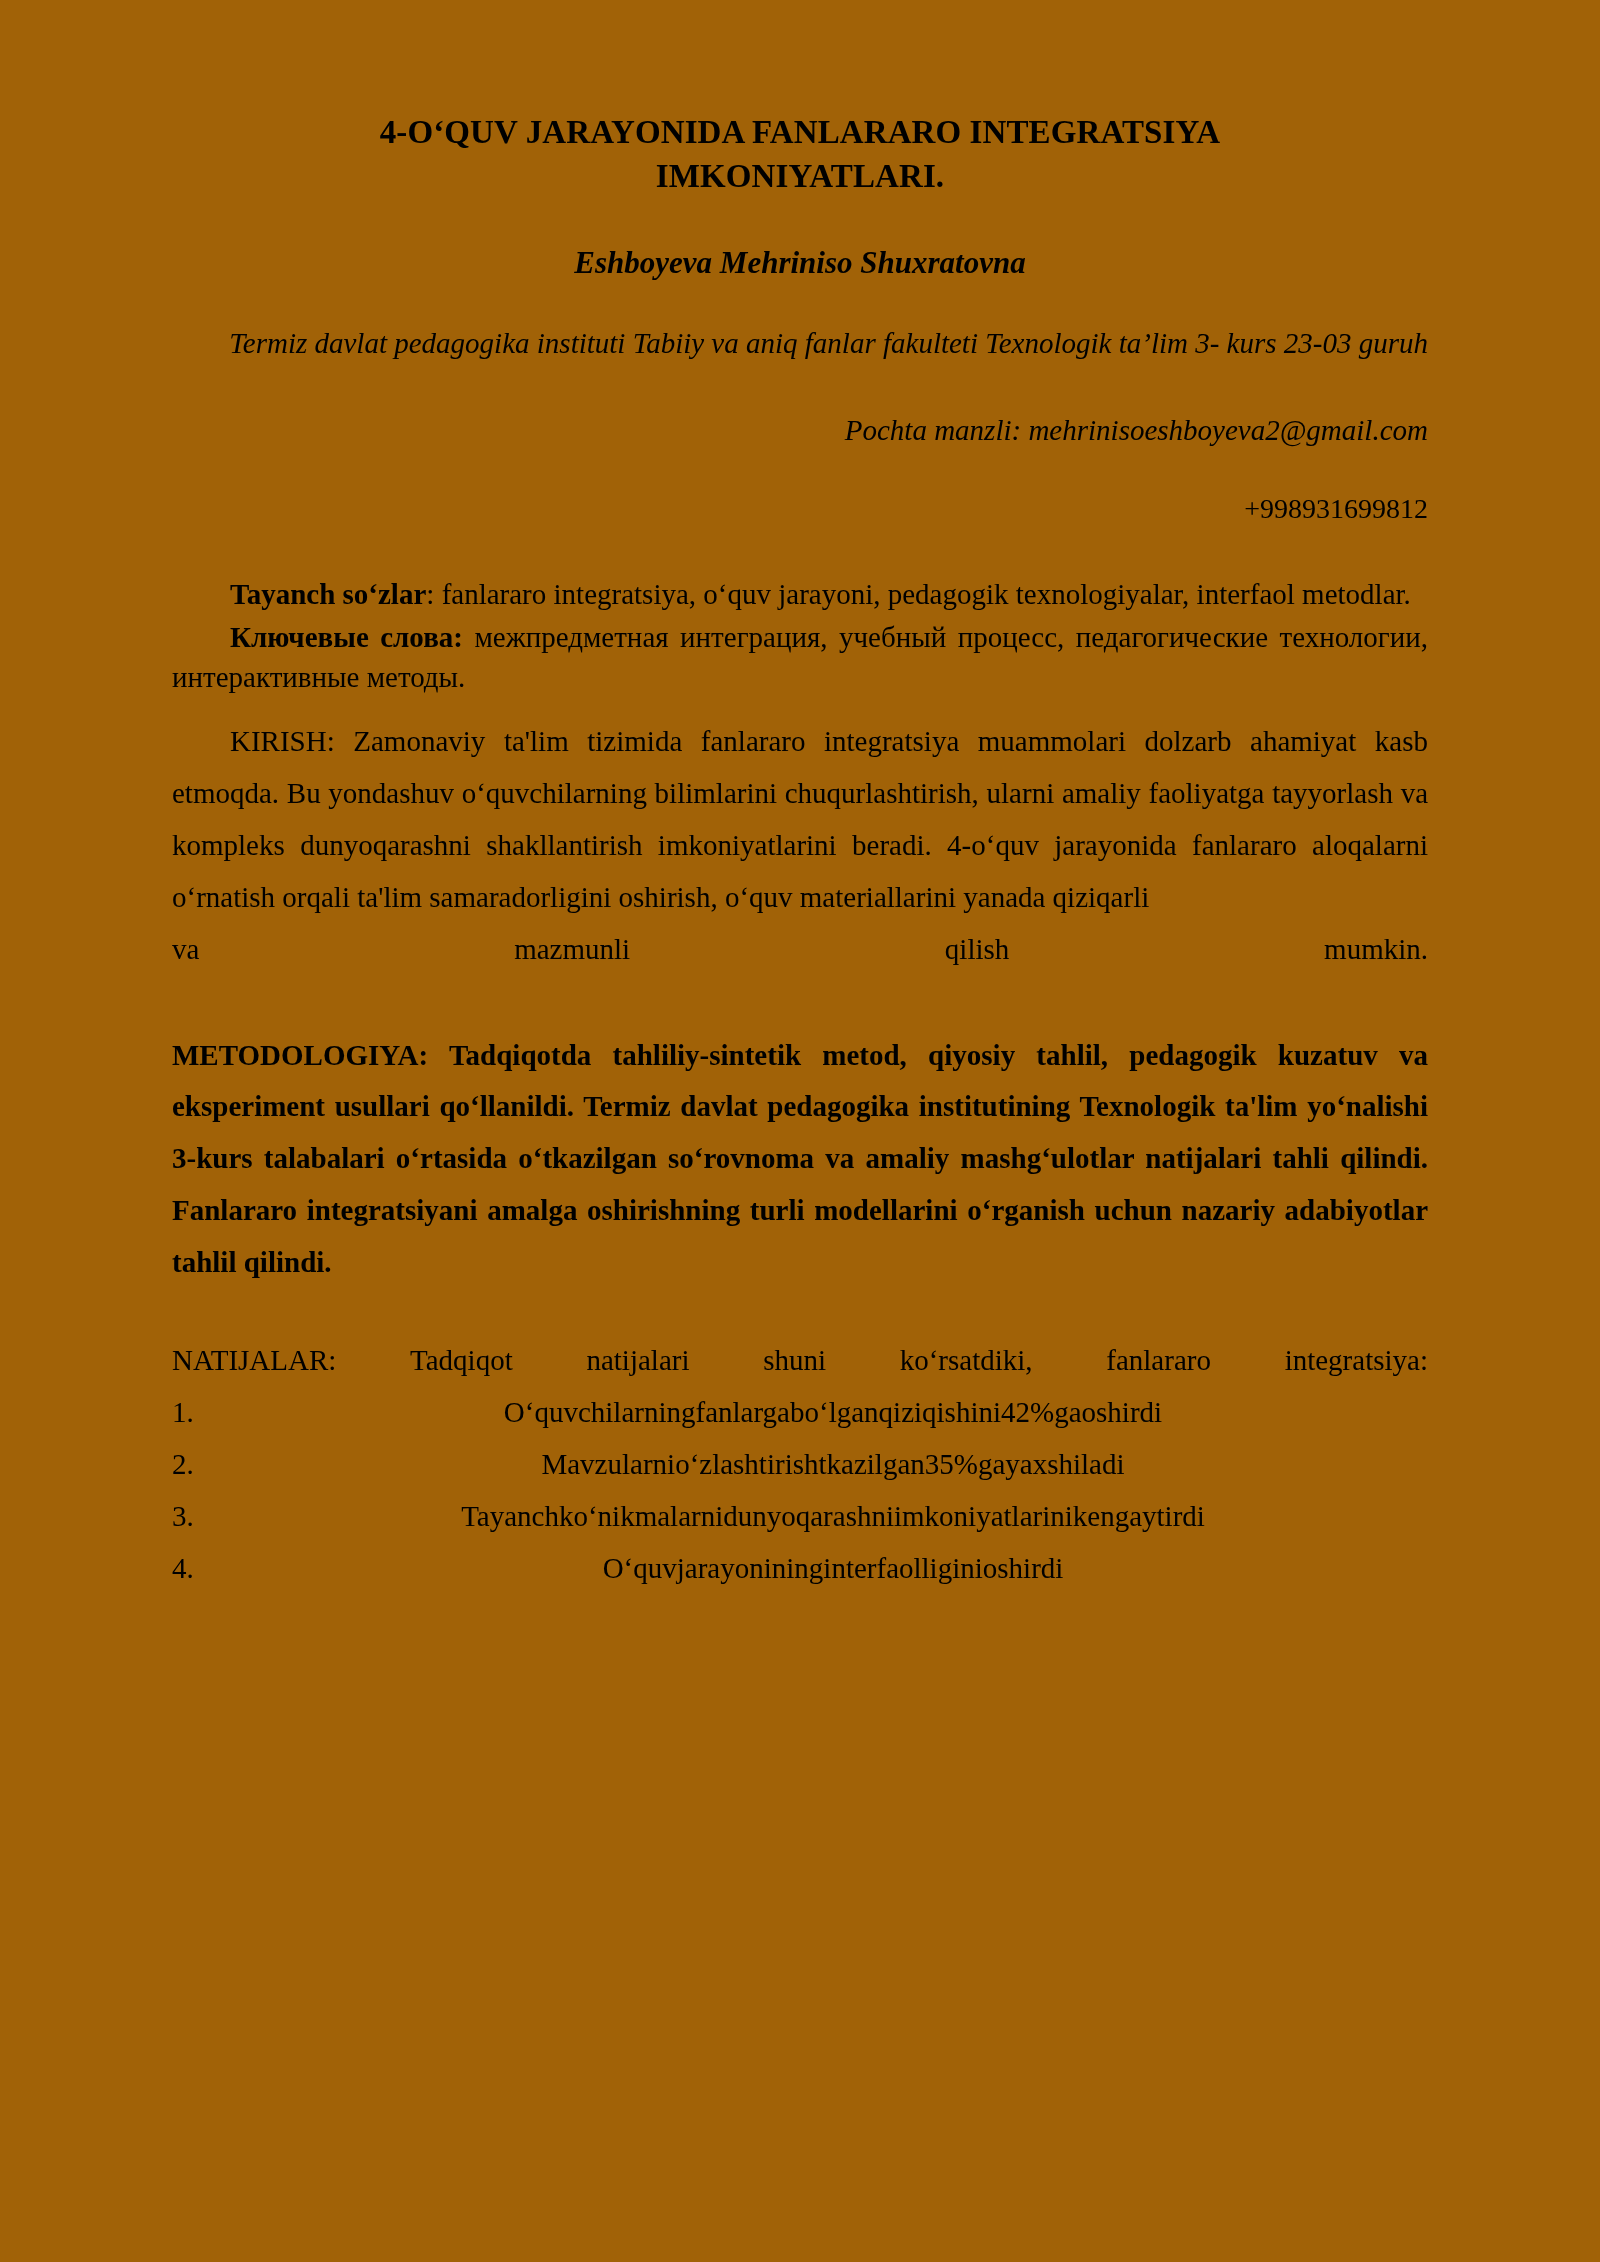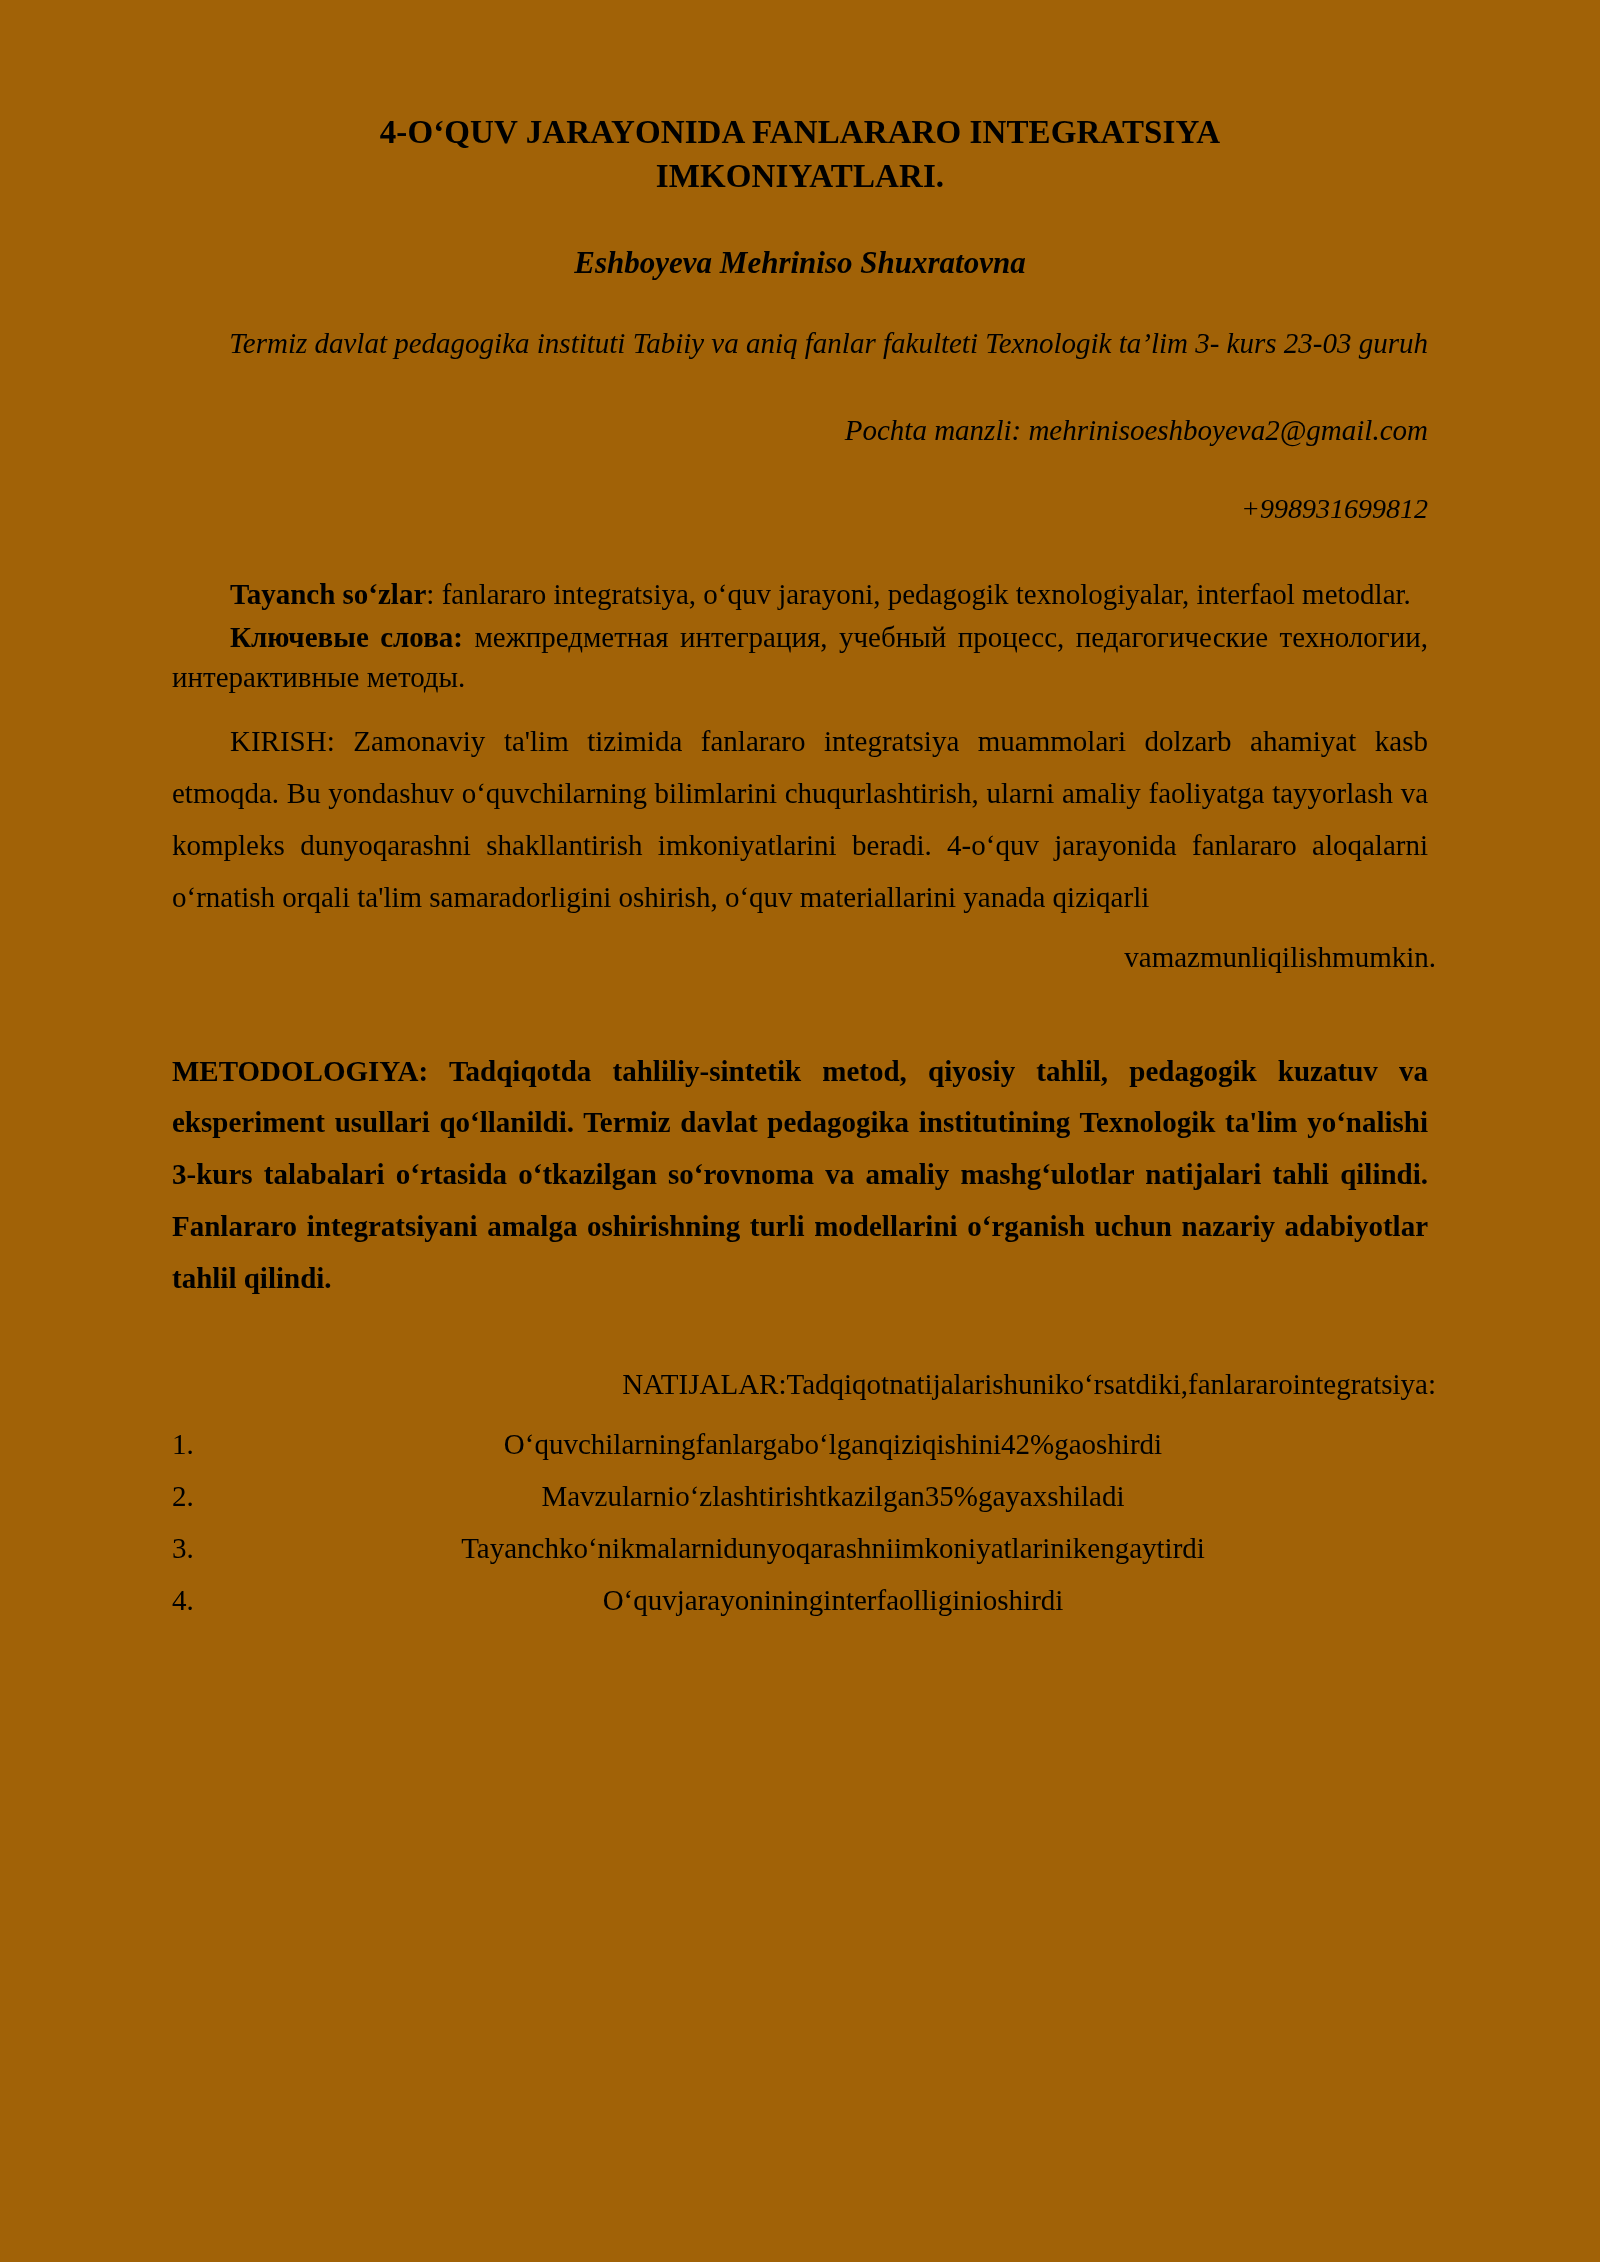--- a/index.html
+++ b/index.html
@@ -63,21 +63,20 @@
   .contact-line {
     font-size: 29px;
     font-style: italic;
     text-align: right;
     line-height: 1.5;
     margin: 44px 0 0 0;
   }
 
   .phone-line {
     font-size: 28px;
-    font-style: italic;
     text-align: right;
     line-height: 1.5;
     margin: 35px 0 0 0;
   }
 
   
   .kw-block {
     margin: 44px 0 0 0;
   }
   .kw-para {
@@ -110,23 +109,23 @@
     text-justify: inter-word;
     text-indent: 58px;
     margin: 18px 0 0 0;
   }
 
   
   .spread-line {
     font-size: 29px;
     line-height: 1.79;
     display: flex;
-    justify-content: flex-end;
+    justify-content: space-between;
     width: 100%;
-    margin: 8px;
+    margin: 0;
   }
   .spread-line span { white-space: nowrap; }
 
   .gap-lg { height: 54px; }
   .gap-md { height: 46px; }
 
   .section-para {
     font-size: 29px;
     line-height: 1.79;
     text-align: justify;

